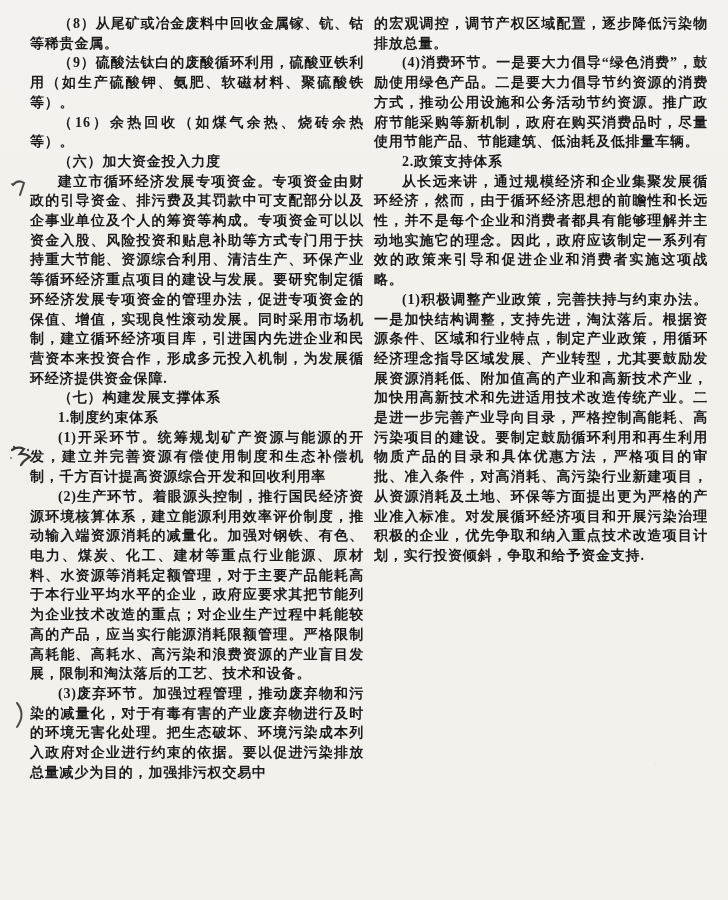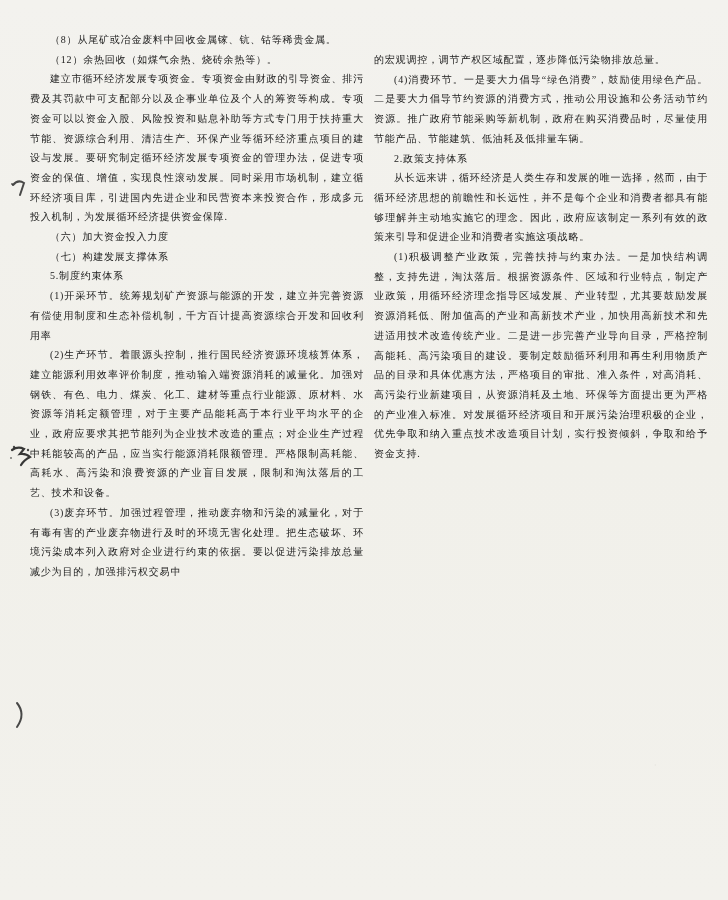--- a/index.html
+++ b/index.html
@@ -16,37 +16,37 @@
       radial-gradient(circle at 78% 30%, rgba(0,0,0,0.035) 0.5px, transparent 1px),
       radial-gradient(circle at 40% 62%, rgba(0,0,0,0.04) 0.5px, transparent 1px),
       radial-gradient(circle at 90% 85%, rgba(0,0,0,0.035) 0.5px, transparent 1px),
       linear-gradient(180deg, #f3f2ee 0%, #f1f0ea 50%, #f2f1ec 100%);
     overflow: hidden;
     font-family: "Liberation Serif", "DejaVu Serif", serif;
     color: #1b1b1b;
   }
   .col {
     position: absolute;
-    top: 30px;
+    top: 14px;
     width: 334px;
-    font-size: 10px;
+    font-size: 14px;
     line-height: 19.7px;
     letter-spacing: 0.8px;
     text-align: justify;
     text-justify: inter-ideograph;
-    font-weight: 400;
+    font-weight: 700;
   }
   .col-left  { left: 30px; }
   .col-right { left: 374px; }
   .para {
     margin: 0;
     word-break: break-all;
   }
   .indent { text-indent: 2em; }
-  .no-indent { text-indent: 0; margin-top: 20px; }
+  .no-indent { text-indent: 0; }
   .pen-mark {
     position: absolute;
     pointer-events: none;
   }
   .pen-mark svg { display: block; }
 </style>
 </head>
 <body>
 
 <div class="page">
@@ -66,31 +66,32 @@
     </svg>
   </div>
   <div class="pen-mark" style="left:14px; top:700px;">
     <svg width="14" height="30" viewBox="0 0 14 30">
       <path d="M3 3 Q12 14 3 27" fill="none" stroke="#2a2a2a" stroke-width="2" stroke-linecap="round" opacity="0.85"></path>
     </svg>
   </div>
 
   <div class="col col-left">
     <p class="para indent">（8）从尾矿或冶金废料中回收金属镓、钪、钴等稀贵金属。</p>
-    <p class="para indent">（12）余热回收（如煤气余热、烧砖余热等）。</p>
+    <p class="para indent">（9）硫酸法钛白的废酸循环利用，硫酸亚铁利用（如生产硫酸钾、氨肥、软磁材料、聚硫酸铁等）。</p>
+    <p class="para indent">（16）余热回收（如煤气余热、烧砖余热等）。</p>
+    <p class="para indent">（六）加大资金投入力度</p>
     <p class="para indent">建立市循环经济发展专项资金。专项资金由财政的引导资金、排污费及其罚款中可支配部分以及企事业单位及个人的筹资等构成。专项资金可以以资金入股、风险投资和贴息补助等方式专门用于扶持重大节能、资源综合利用、清洁生产、环保产业等循环经济重点项目的建设与发展。要研究制定循环经济发展专项资金的管理办法，促进专项资金的保值、增值，实现良性滚动发展。同时采用市场机制，建立循环经济项目库，引进国内先进企业和民营资本来投资合作，形成多元投入机制，为发展循环经济提供资金保障.</p>
-    <p class="para indent">（六）加大资金投入力度</p>
     <p class="para indent">（七）构建发展支撑体系</p>
-    <p class="para indent">5.制度约束体系</p>
+    <p class="para indent">1.制度约束体系</p>
     <p class="para indent">(1)开采环节。统筹规划矿产资源与能源的开发，建立并完善资源有偿使用制度和生态补偿机制，千方百计提高资源综合开发和回收利用率</p>
     <p class="para indent">(2)生产环节。着眼源头控制，推行国民经济资源环境核算体系，建立能源利用效率评价制度，推动输入端资源消耗的减量化。加强对钢铁、有色、电力、煤炭、化工、建材等重点行业能源、原材料、水资源等消耗定额管理，对于主要产品能耗高于本行业平均水平的企业，政府应要求其把节能列为企业技术改造的重点；对企业生产过程中耗能较高的产品，应当实行能源消耗限额管理。严格限制高耗能、高耗水、高污染和浪费资源的产业盲目发展，限制和淘汰落后的工艺、技术和设备。</p>
     <p class="para indent">(3)废弃环节。加强过程管理，推动废弃物和污染的减量化，对于有毒有害的产业废弃物进行及时的环境无害化处理。把生态破坏、环境污染成本列入政府对企业进行约束的依据。要以促进污染排放总量减少为目的，加强排污权交易中</p>
   </div>
 
   <div class="col col-right">
     <p class="para no-indent">的宏观调控，调节产权区域配置，逐步降低污染物排放总量。</p>
     <p class="para indent">(4)消费环节。一是要大力倡导“绿色消费”，鼓励使用绿色产品。二是要大力倡导节约资源的消费方式，推动公用设施和公务活动节约资源。推广政府节能采购等新机制，政府在购买消费品时，尽量使用节能产品、节能建筑、低油耗及低排量车辆。</p>
     <p class="para indent">2.政策支持体系</p>
-    <p class="para indent">从长远来讲，循环经济是人类生存和发展的唯一选择，然而，由于循环经济思想的前瞻性和长远性，并不是每个企业和消费者都具有能够理解并主动地实施它的理念。因此，政府应该制定一系列有效的政策来引导和促进企业和消费者实施这项战略。</p>
+    <p class="para indent">从长远来讲，通过规模经济和企业集聚发展循环经济，然而，由于循环经济思想的前瞻性和长远性，并不是每个企业和消费者都具有能够理解并主动地实施它的理念。因此，政府应该制定一系列有效的政策来引导和促进企业和消费者实施这项战略。</p>
     <p class="para indent">(1)积极调整产业政策，完善扶持与约束办法。一是加快结构调整，支持先进，淘汰落后。根据资源条件、区域和行业特点，制定产业政策，用循环经济理念指导区域发展、产业转型，尤其要鼓励发展资源消耗低、附加值高的产业和高新技术产业，加快用高新技术和先进适用技术改造传统产业。二是进一步完善产业导向目录，严格控制高能耗、高污染项目的建设。要制定鼓励循环利用和再生利用物质产品的目录和具体优惠方法，严格项目的审批、准入条件，对高消耗、高污染行业新建项目，从资源消耗及土地、环保等方面提出更为严格的产业准入标准。对发展循环经济项目和开展污染治理积极的企业，优先争取和纳入重点技术改造项目计划，实行投资倾斜，争取和给予资金支持.</p>
   </div>
 
 </div>
 
 </body></html>

